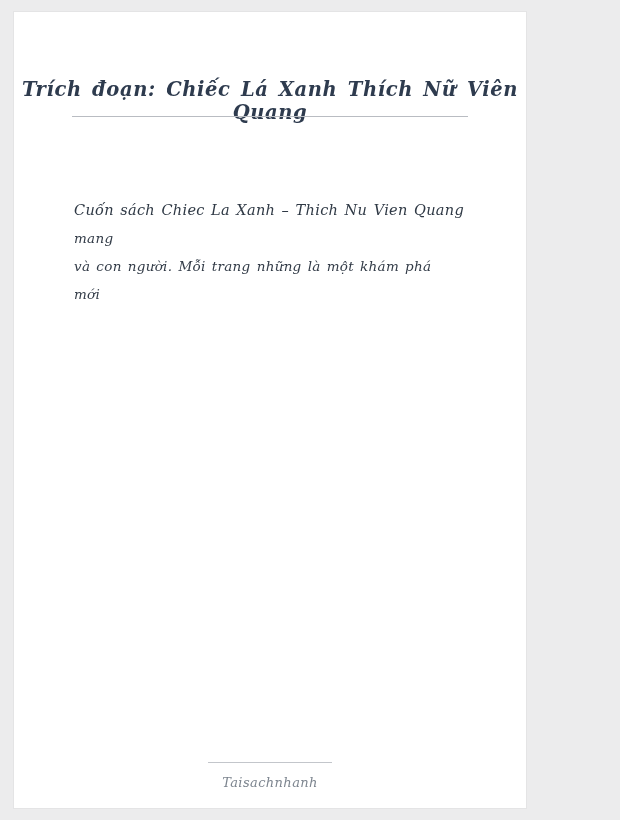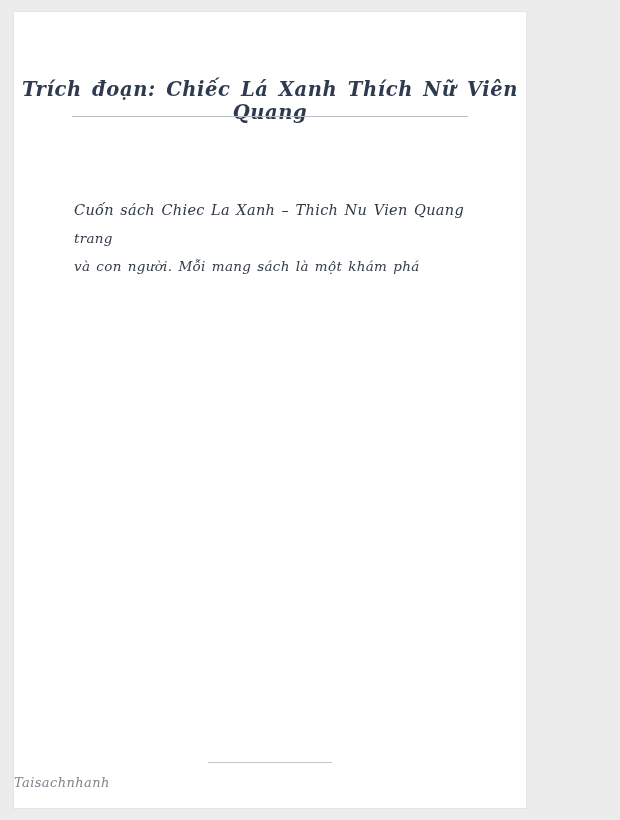--- a/index.html
+++ b/index.html
@@ -64,21 +64,21 @@
   }
   .body-line.first {
     font-size: 14.5px;
     color: #2f3945;
   }
   .footer {
     position: absolute;
     left: 0;
     right: 0;
     bottom: 18px;
-    text-align: left;
+    text-align: center;
   }
   .footer-rule {
     width: 124px;
     height: 1px;
     background: #c3c6cb;
     margin: 0 auto 12px auto;
   }
   .footer-text {
     font-family: "DejaVu Serif", serif;
     font-style: italic;
@@ -91,22 +91,23 @@
 <body>
 
 <div class="page">
 
   <div class="doc-title">Trích đoạn: Chiếc Lá Xanh Thích Nữ  Viên Quang</div>
 
   <div class="title-rule"></div>
 
   <div class="body-block">
     <div class="body-line first">Cuốn sách Chiec La Xanh – Thich Nu Vien Quang</div>
-    <div class="body-line">trang</div>
-    <div class="body-line">và con người. Mỗi mang sách là một khám phá</div>
+    <div class="body-line">mang</div>
+    <div class="body-line">và con người. Mỗi trang những là một khám phá</div>
+    <div class="body-line">mới</div>
   </div>
 
   <div class="footer">
     <div class="footer-rule"></div>
     <div class="footer-text">Taisachnhanh</div>
   </div>
 
 </div>
 
 </body></html>

